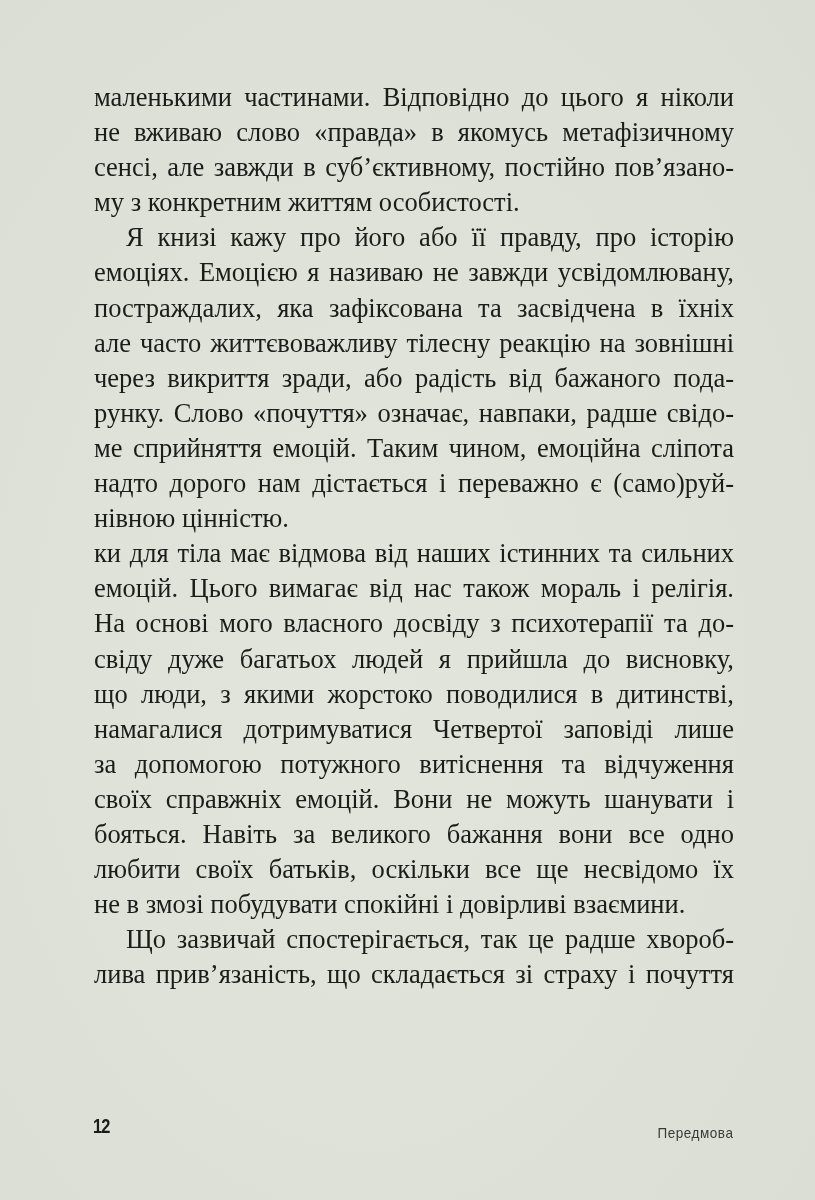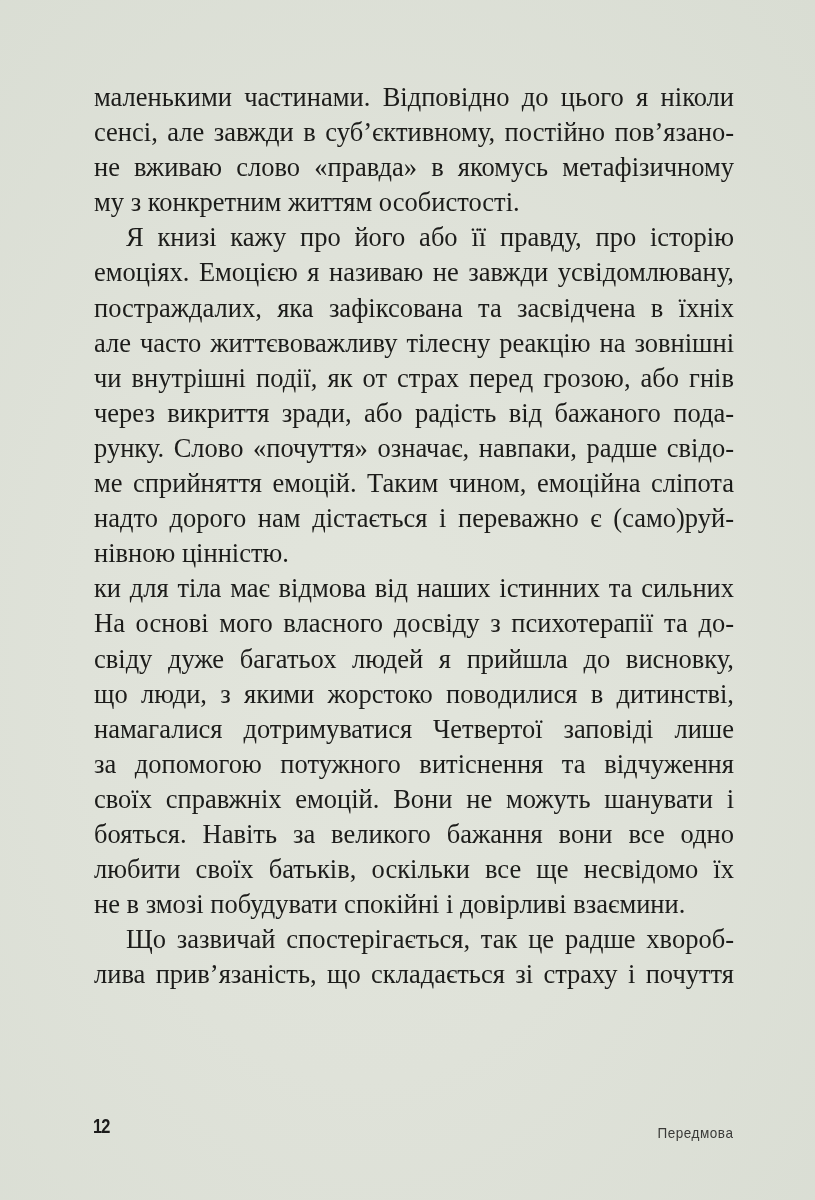--- a/index.html
+++ b/index.html
@@ -64,34 +64,34 @@
       transform: scaleX(0.9);
       transform-origin: right top;
     }
   </style>
 </head>
 <body>
 
 <div class="page">
   <div class="text-block" id="text-block">
       <span class="line">маленькими частинами. Відповідно до цього я ніколи</span>
+      <span class="line">не вживаю слово «правда» в якомусь метафізичному</span>
       <span class="line">сенсі, але завжди в суб’єктивному, постійно пов’язано-</span>
-      <span class="line">не вживаю слово «правда» в якомусь метафізичному</span>
       <span class="line last">му з конкретним життям особистості.</span>
       <span class="line indent">Я книзі кажу про його або її правду, про історію</span>
       <span class="line">емоціях. Емоцією я називаю не завжди усвідомлювану,</span>
       <span class="line">постраждалих, яка зафіксована та засвідчена в їхніх</span>
       <span class="line">але часто життєвоважливу тілесну реакцію на зовнішні</span>
-      <span class="line">чи внутрішні події, як от страх перед грозою, або гнів</span>
       <span class="line">через викриття зради, або радість від бажаного пода-</span>
       <span class="line">рунку. Слово «почуття» означає, навпаки, радше свідо-</span>
       <span class="line">ме сприйняття емоцій. Таким чином, емоційна сліпота</span>
       <span class="line">надто дорого нам дістається і переважно є (само)руй-</span>
       <span class="line last">нівною цінністю.</span>
       <span class="line">ки для тіла має відмова від наших істинних та сильних</span>
+      <span class="line">емоцій. Цього вимагає від нас також мораль і релігія.</span>
       <span class="line">На основі мого власного досвіду з психотерапії та до-</span>
       <span class="line">свіду дуже багатьох людей я прийшла до висновку,</span>
       <span class="line">що люди, з якими жорстоко поводилися в дитинстві,</span>
       <span class="line">намагалися дотримуватися Четвертої заповіді лише</span>
       <span class="line">за допомогою потужного витіснення та відчуження</span>
       <span class="line">своїх справжніх емоцій. Вони не можуть шанувати і</span>
       <span class="line">бояться. Навіть за великого бажання вони все одно</span>
       <span class="line">любити своїх батьків, оскільки все ще несвідомо їх</span>
       <span class="line last">не в змозі побудувати спокійні і довірливі взаємини.</span>
       <span class="line indent">Що зазвичай спостерігається, так це радше хвороб-</span>

